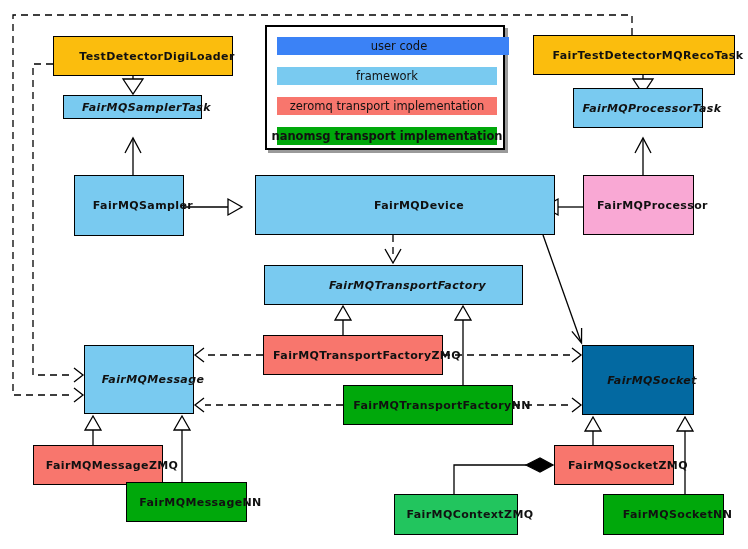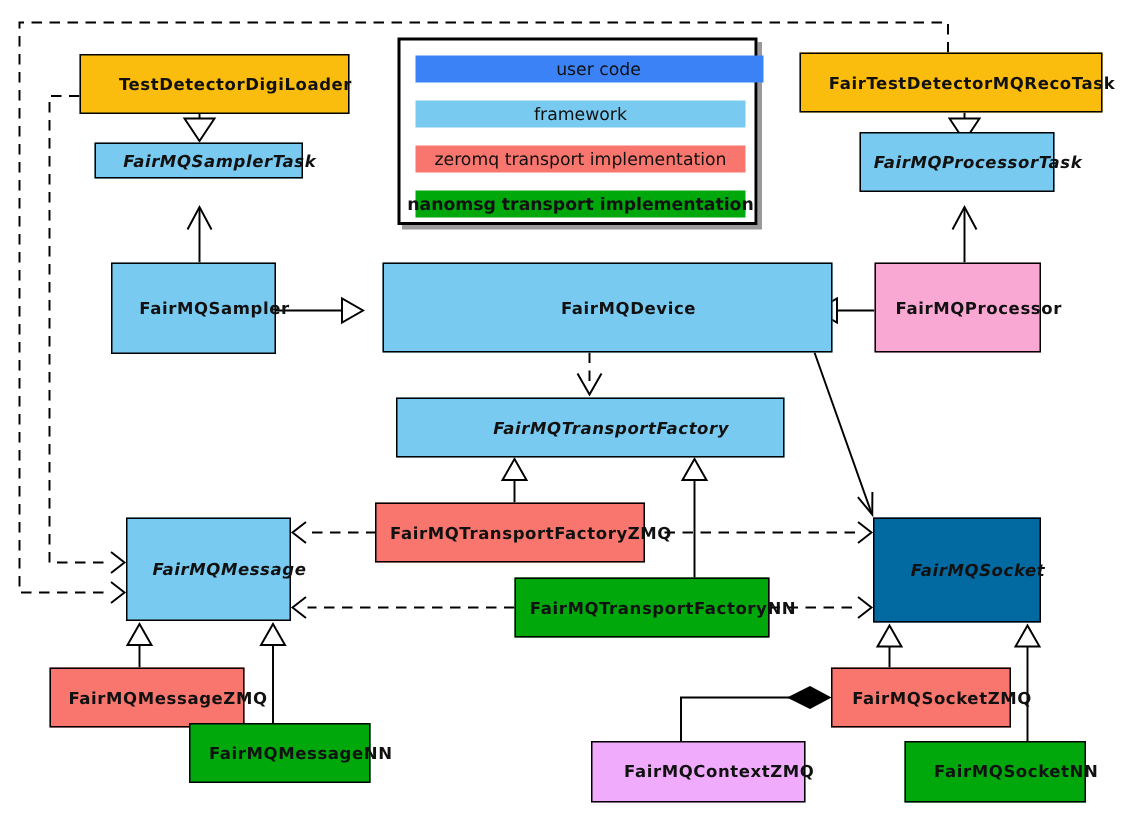--- a/index.html
+++ b/index.html
@@ -169,26 +169,26 @@
 
   <div class="node abstract" style="left: 63px; top: 95px; width: 139px; height: 24px; background-color: rgb(121, 202, 240);">FairMQSamplerTask</div>
   <div class="node abstract" style="left: 573px; top: 88px; width: 130px; height: 40px; background-color: rgb(121, 202, 240);">FairMQProcessorTask</div>
 
   <div class="node" style="left: 74px; top: 175px; width: 110px; height: 61px; background-color: rgb(121, 202, 240);">FairMQSampler</div>
   <div class="node" style="left: 243px; top: 175px; width: 300px; height: 60px; background-color: rgb(121, 202, 240); margin-left: 12px;">FairMQDevice</div>
   <div class="node" style="left: 583px; top: 175px; width: 111px; height: 60px; background-color: #f9a8d4;">FairMQProcessor</div>
 
   <div class="node abstract" style="left: 264px; top: 265px; width: 259px; height: 40px; background-color: rgb(121, 202, 240);">FairMQTransportFactory</div>
 
-  <div class="node" style="left: 250px; top: 335px; width: 180px; height: 40px; background-color: rgb(248, 118, 109);">FairMQTransportFactoryZMQ</div>
+  <div class="node" style="left: 263px; top: 335px; width: 180px; height: 40px; background-color: rgb(248, 118, 109);">FairMQTransportFactoryZMQ</div>
   <div class="node" style="left: 343px; top: 385px; width: 170px; height: 40px; background-color: rgb(0, 168, 11);">FairMQTransportFactoryNN</div>
 
   <div class="node abstract" style="left: 84px; top: 345px; width: 110px; height: 69px; background-color: rgb(121, 202, 240); text-align: right;">FairMQMessage</div>
   <div class="node abstract" style="left: 582px; top: 345px; width: 112px; height: 70px; background-color: #0369a1;">FairMQSocket</div>
 
   <div class="node" style="left: 33px; top: 445px; width: 130px; height: 40px; background-color: rgb(248, 118, 109);">FairMQMessageZMQ</div>
   <div class="node" style="left: 103px; top: 482px; width: 121px; height: 40px; background-color: rgb(0, 168, 11); margin-left: 23px;">FairMQMessageNN</div>
 
-  <div class="node" style="left: 394px; top: 494px; width: 143px; height: 41px; background-color: #f0abfc;">FairMQContextZMQ</div>
+  <div class="node" style="left: 394px; top: 494px; width: 124px; height: 41px; background-color: #22c55e;">FairMQContextZMQ</div>
   <div class="node" style="left: 554px; top: 445px; width: 120px; height: 40px; background-color: rgb(248, 118, 109);">FairMQSocketZMQ</div>
   <div class="node" style="left: 603px; top: 494px; width: 121px; height: 41px; background-color: rgb(0, 168, 11);">FairMQSocketNN</div>
 
 </div>
 
 </body></html>

